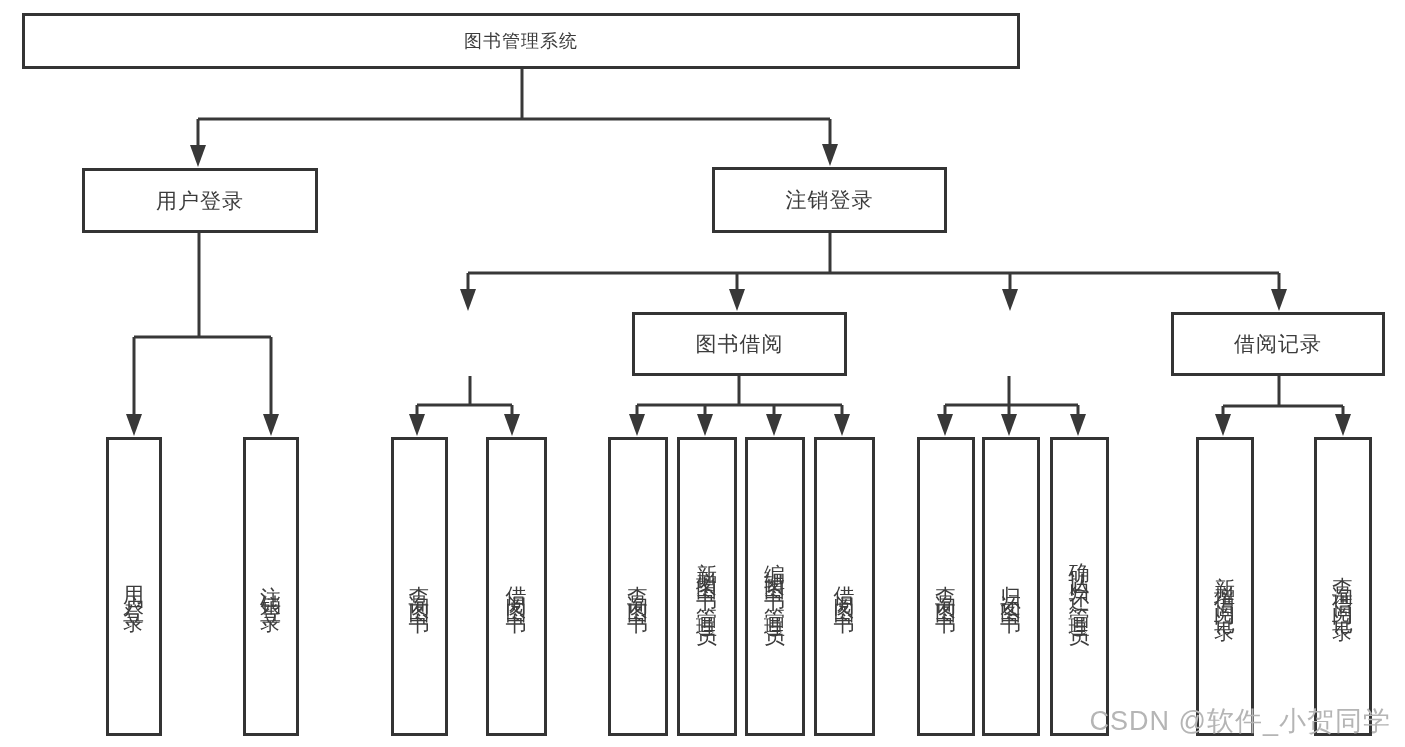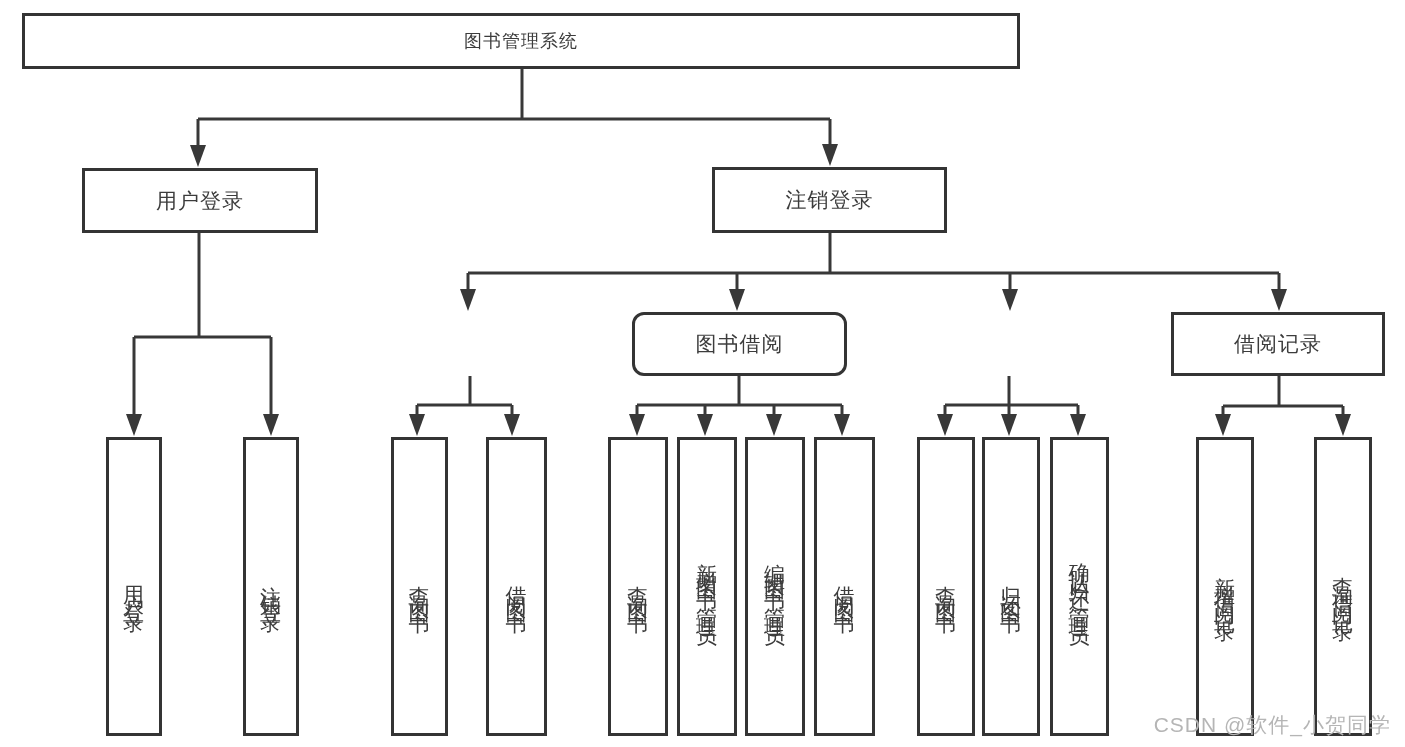--- a/index.html
+++ b/index.html
@@ -41,21 +41,21 @@
     writing-mode: vertical-rl;
     letter-spacing: 9px;
     line-height: 1;
     top: 437px;
     height: 299px;
   }
   #watermark {
     position: absolute;
     right: 14px;
     bottom: 8px;
-    font-size: 21px;
+    font-size: 27px;
     color: #b5b5b5;
     letter-spacing: 1px;
     pointer-events: none;
   }
 </style>
 </head>
 <body>
 
 <div id="canvas">
 
@@ -119,21 +119,21 @@
       <polygon class="head" points="1215,414 1231,414 1223,436"></polygon>
     <path class="edge" d="M1343 406 V416"></path>
       <polygon class="head" points="1335,414 1351,414 1343,436"></polygon>
   </svg>
 
   <div class="node root" style="left:22px; top:13px; width:998px; height:56px;">图书管理系统</div>
 
   <div class="node" style="left:82px; top:168px; width:236px; height:65px;">用户登录</div>
   <div class="node" style="left:712px; top:167px; width:235px; height:66px;">注销登录</div>
 
-  <div class="node" style="left:632px; top:312px; width:215px; height:64px;border-radius:12px;">图书借阅</div>
+  <div class="node" style="left:632px; top:312px; width:215px; height:64px;">图书借阅</div>
   <div class="node" style="left:1171px; top:312px; width:214px; height:64px;">借阅记录</div>
 
   <div class="vnode" style="left:106px; width:56px;">用户登录</div>
   <div class="vnode" style="left:243px; width:56px;">注销登录</div>
 
   <div class="vnode" style="left:391px; width:57px;">查询图书</div>
   <div class="vnode" style="left:486px; width:61px;">借阅图书</div>
 
   <div class="vnode" style="left:608px; width:60px;">查询图书</div>
   <div class="vnode" style="left:677px; width:60px;">新增图书（管理员）</div>

